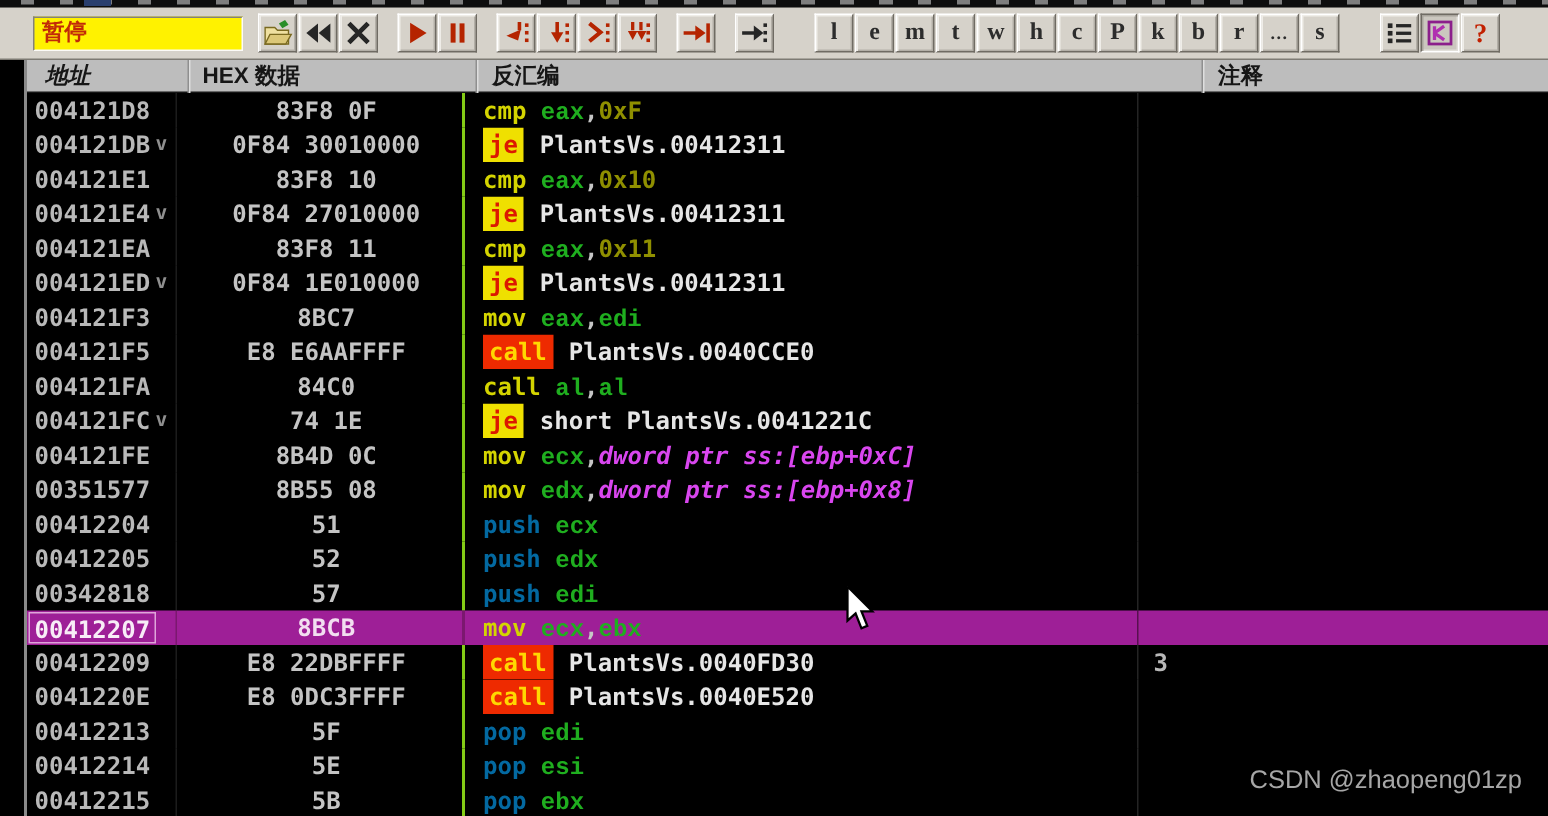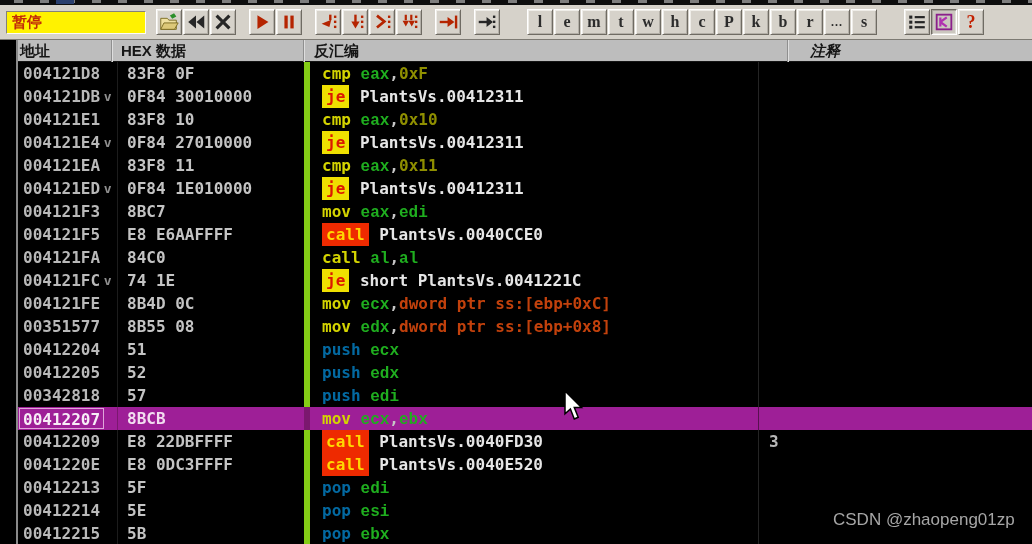--- a/index.html
+++ b/index.html
@@ -8,21 +8,21 @@
   .screen { position:relative; width:1032px; height:544px; background:#000; overflow:hidden; }
 
   
   .menu-sliver { position:absolute; top:0; left:0; width:1032px; height:5px; background:#0e0e0e; }
   .menu-sliver::before { content:""; position:absolute; top:0; left:14px; right:0; height:3px;
     background:repeating-linear-gradient(90deg,#9a9a9a 0 9px,transparent 9px 26px); opacity:.8; }
   .menu-sliver::after { content:""; position:absolute; top:0; left:56px; width:18px; height:4px; background:#2a3f6e; }
 
   
   .toolbar { position:absolute; top:5px; left:0; width:1032px; height:35px; background:#D6D2CA;
-    border-bottom:1px solid #7d7a73; display:flex; align-items:center; }
+    border-bottom:1px solid #7d7a73; display:flex; align-items:center;padding-left:16px; }
   .status-box { width:140px; height:23px; margin-left:6px; background:#FFF200;
     border:1px solid; border-color:#84817a #fcfbf8 #fcfbf8 #84817a;
     font-family:"Liberation Sans", sans-serif; font-weight:bold; font-size:15px; line-height:20px;
     color:#C22A08; padding-left:5px; }
   .tbtn { width:26px; height:26px; flex:0 0 26px; background:#D6D2CA; cursor:default;
     border:1px solid; border-color:#ffffff #6f6b63 #6f6b63 #ffffff;
     box-shadow:inset 1px 1px 0 #efede8, inset -1px -1px 0 #b3afa7;
     display:flex; align-items:center; justify-content:center; }
   .tbtn.pressed { border-color:#6f6b63 #ffffff #ffffff #6f6b63; background:#cbc7bf;
     box-shadow:inset 1px 1px 0 #a8a49c, inset -1px -1px 0 #e2e0da; }
@@ -31,40 +31,40 @@
   .tlabel.help { color:#C22000; font-size:18px; }
   .tlabel.dots { font-size:12px; letter-spacing:1px; }
 
   
   .content { position:absolute; top:40px; left:16px; right:0; bottom:0; border-left:2px solid #8a8a8a; }
 
   
   .colhead { height:22px; background:#BDBDBD; display:flex; border-bottom:1px solid #151515; }
   .hcell { height:22px; line-height:21px; font-family:"Liberation Sans", sans-serif; font-weight:bold;
     font-size:15px; color:#161616; border-right:1px solid #8f8f8f; box-shadow:1px 0 0 #dedede; flex-shrink:0; }
-  .h-addr { width:94px; padding-left:2px; }
+  .h-addr { width:108px; padding-left:12px;font-style:italic; }
   .h-hex  { width:192px; padding-left:9px; }
   .h-dis  { width:484px; padding-left:10px; }
-  .h-com  { flex:1; padding-left:22px; border-right:none;font-style:italic; }
+  .h-com  { flex:1; padding-left:10px; border-right:none; }
 
   
   .dbody { position:relative; }
   .row { height:23px; line-height:23px; display:flex; font-size:16px; font-weight:bold; white-space:pre; }
   .cell { flex-shrink:0; overflow:hidden; }
   .c-addr { width:100px; padding-left:5px; color:#B9B9B9; display:flex; border-right:1px solid #1c1c1c; }
   .addr-text { display:inline-block; }
   .jmp-ind { width:15px; text-align:center; color:#8f8f8f; font-size:13px; line-height:24px; }
-  .c-hex { width:192px; padding-left:9px; color:#C4C4C4; border-right:6px solid #84cc16; }
+  .c-hex { width:192px; padding-left:9px; color:#C4C4C4; border-right:2px solid #84cc16;text-align:center; }
   .c-dis { width:448px; padding-left:12px; color:#E6E6E6; }
   .c-com { flex:1; padding-left:10px; color:#B8B8B8; border-left:1px solid #242424; }
 
   .t-mn  { color:#D4D400; }
   .t-reg { color:#1FAE1F;font-family:Liberation Mono, monospace; }
   .t-imm { color:#8F8F00; }
-  .t-mem { color:#c2410c; }
+  .t-mem { color:#d946ef;font-style:italic; }
   .t-sym { color:#E6E6E6; }
   .t-sep { color:#C6C6C6; }
   .t-jmp { display:inline-block; background:#EFE000; color:#DC1800; padding:0 4px; margin-right:1px; }
   .t-call{ display:inline-block; background:#EE2A00; color:#FFD800; padding:0 4px; margin-right:1px; }
   .t-stk { color:#0369a1; }
 
   .row.selected { background:#9E1F97; }
   .row.selected .c-addr { color:#F8ECF7; border-right-color:#7b186f; }
   .row.selected .addr-text { border:1px solid #DFA5DA; padding:0 3px; margin-left:-4px; height:21px; line-height:21px; margin-top:1px;text-align:right; }
   .row.selected .c-hex { color:#F2DEF0; border-right-color:#7b186f; }

